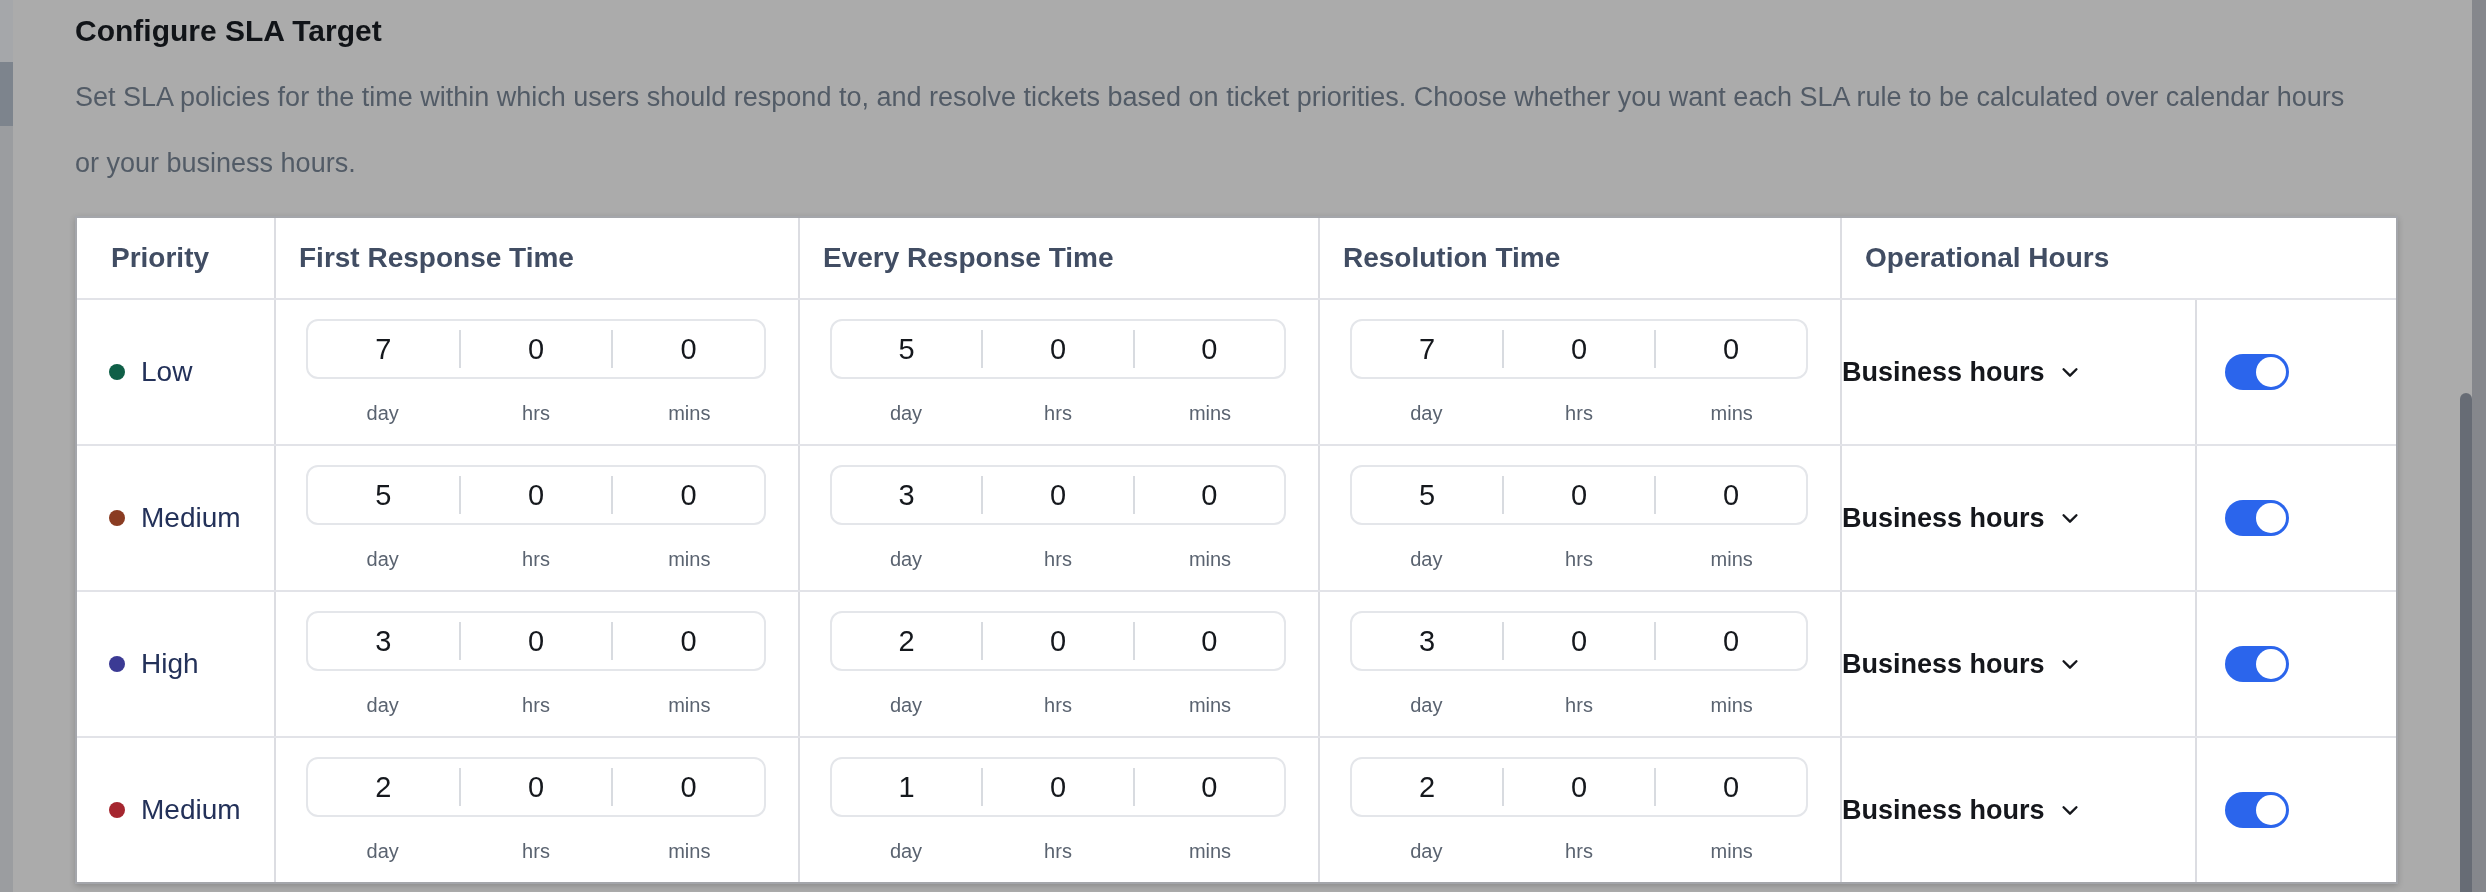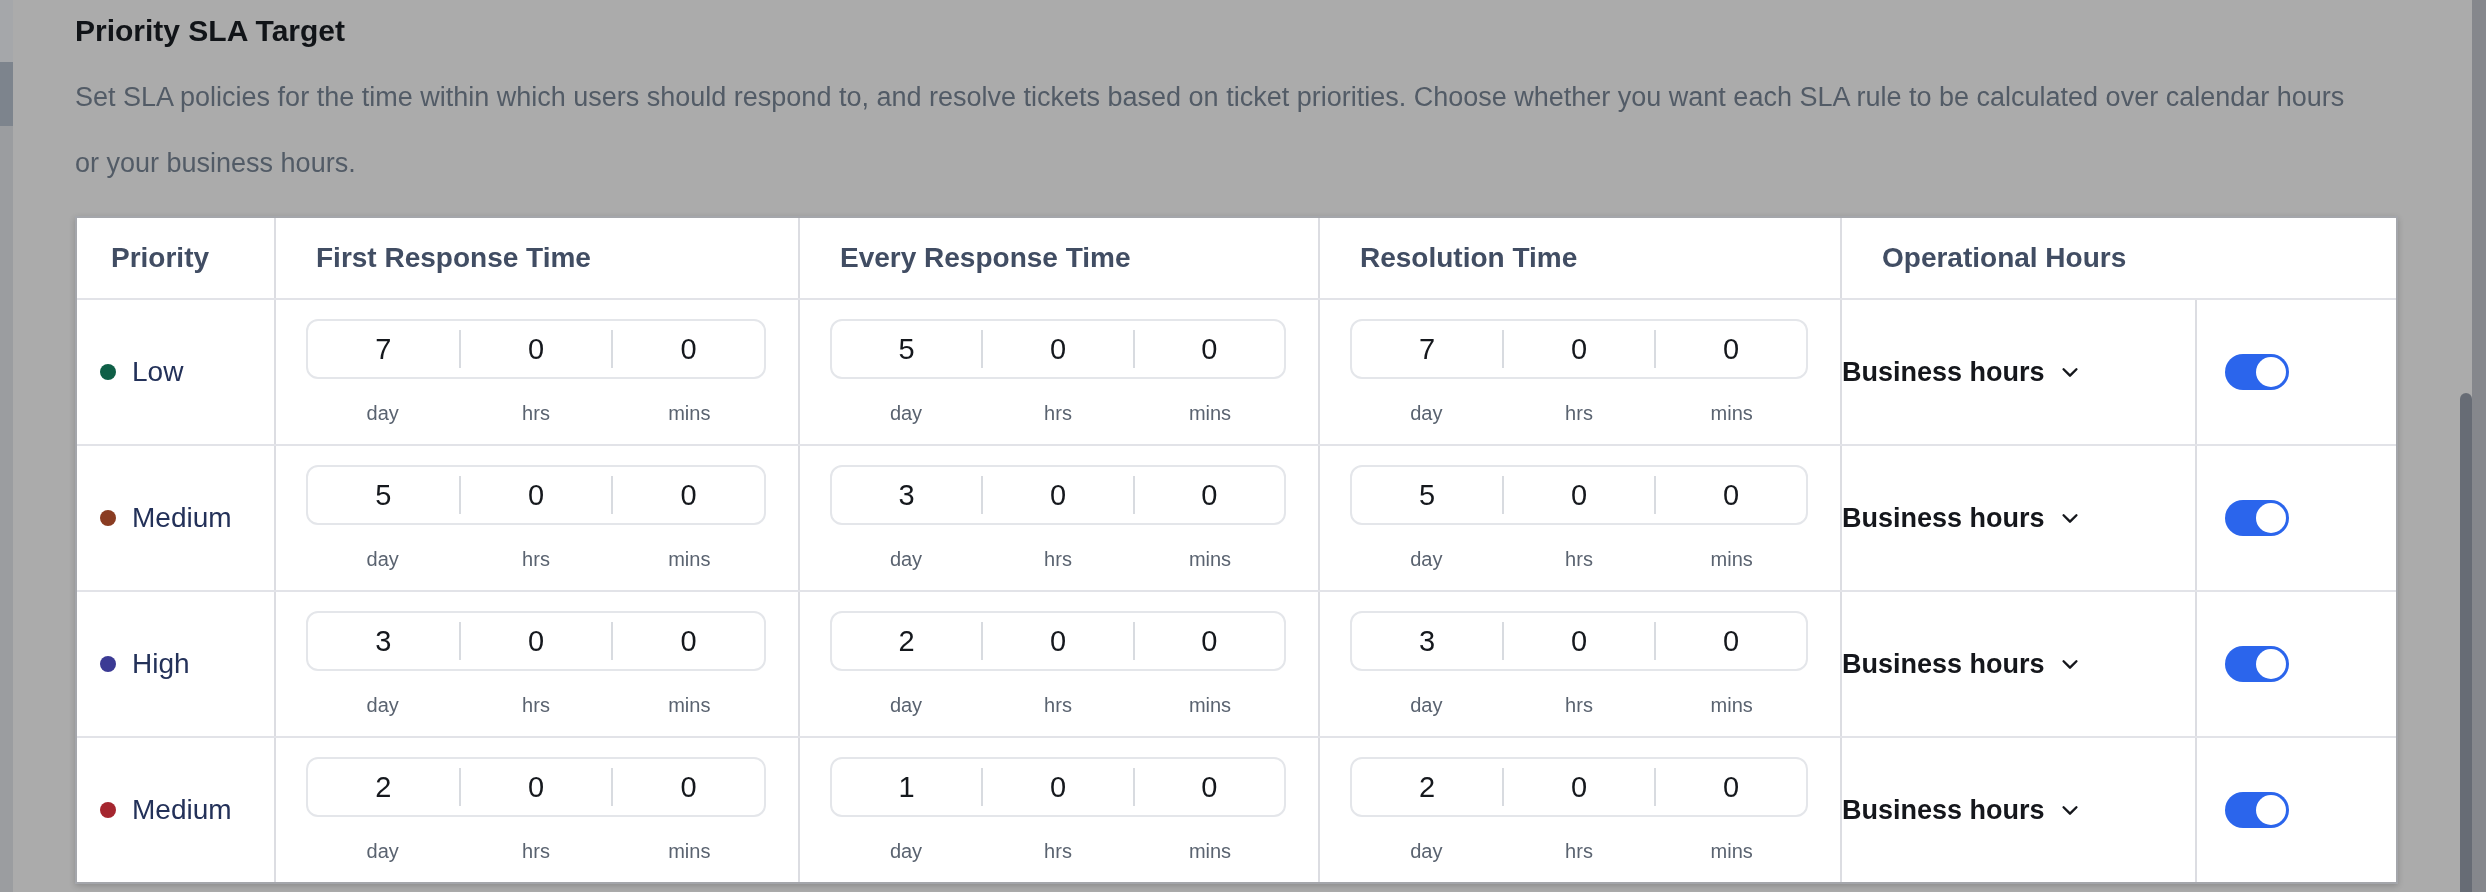--- a/index.html
+++ b/index.html
@@ -31,24 +31,24 @@
 
   
   .sla-table { margin-top: 34px; width: 2323px; background: #ffffff;
     border: 2px solid #a4a6ab; box-shadow: 0 2px 6px rgba(0,0,0,0.18); }
   .trow { display: grid; grid-template-columns: 199px 524px 520px 522px 355px 199px; }
   .trow.tbody-row { border-top: 2px solid #e2e3e8; height: 146px; }
   .trow.thead-row { height: 80px; }
   .tcell { border-right: 2px solid #dcdde2; display: flex; align-items: center; min-width: 0; }
   .tcell:last-child { border-right: none; }
 
-  .th { font-size: 28px; font-weight: 700; color: #414d63; padding-left: 40px; }
+  .th { font-size: 28px; font-weight: 700; color: #414d63; padding-left: 23px; }
   .th.th-priority { padding-left: 34px; }
 
-  .priority-cell { padding-left: 23px; }
+  .priority-cell { padding-left: 32px; }
   .dot { width: 16px; height: 16px; border-radius: 50%; margin-right: 16px; flex: 0 0 auto; }
   .priority-label { font-size: 28px; color: #233159; }
 
   .time-cell { flex-direction: column; align-items: stretch; justify-content: center; padding: 0 32px 0 30px; }
   .time-group { height: 60px; border: 2px solid #e4e6ea; border-radius: 12px; background: #fff;
     display: flex; align-items: center; }
   .time-group input { flex: 1 1 0; width: 0; min-width: 0; border: none; outline: none; background: transparent;
     text-align: center; font-family: "Liberation Sans", sans-serif; font-size: 29px; color: #15181d; padding: 0; }
   .time-sep { width: 2px; align-self: stretch; margin: 9px 0; background: #d8dbe0; flex: 0 0 auto; }
   .unit-row { display: flex; margin-top: 23px; }
@@ -69,21 +69,21 @@
 
 <div class="left-edge">
   <div class="edge-cap"></div>
   <div class="edge-seg"></div>
 </div>
 
 <div class="scroll-track"></div>
 <div class="scroll-thumb"></div>
 
 <div class="content">
-  <h1 class="page-title">Priority SLA Target</h1>
+  <h1 class="page-title">Configure SLA Target</h1>
   <p class="page-desc">
     <span>Set SLA policies for the time within which users should respond to, and resolve tickets based on ticket priorities. Choose whether you want each SLA rule to be calculated over calendar hours</span>
     <span>or your business hours.</span>
   </p>
 
   <div class="sla-table">
 
     <div class="trow thead-row">
       <div class="tcell th th-priority">Priority</div>
       <div class="tcell th">First Response Time</div>

